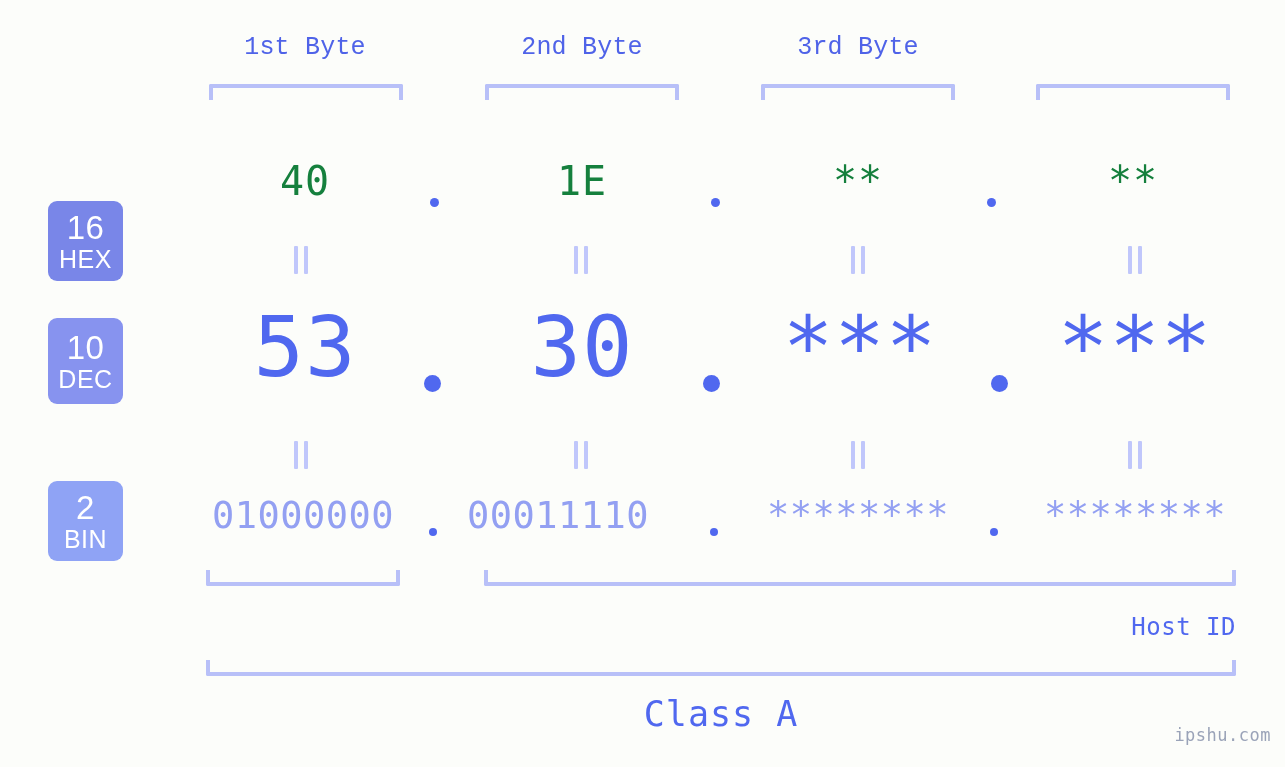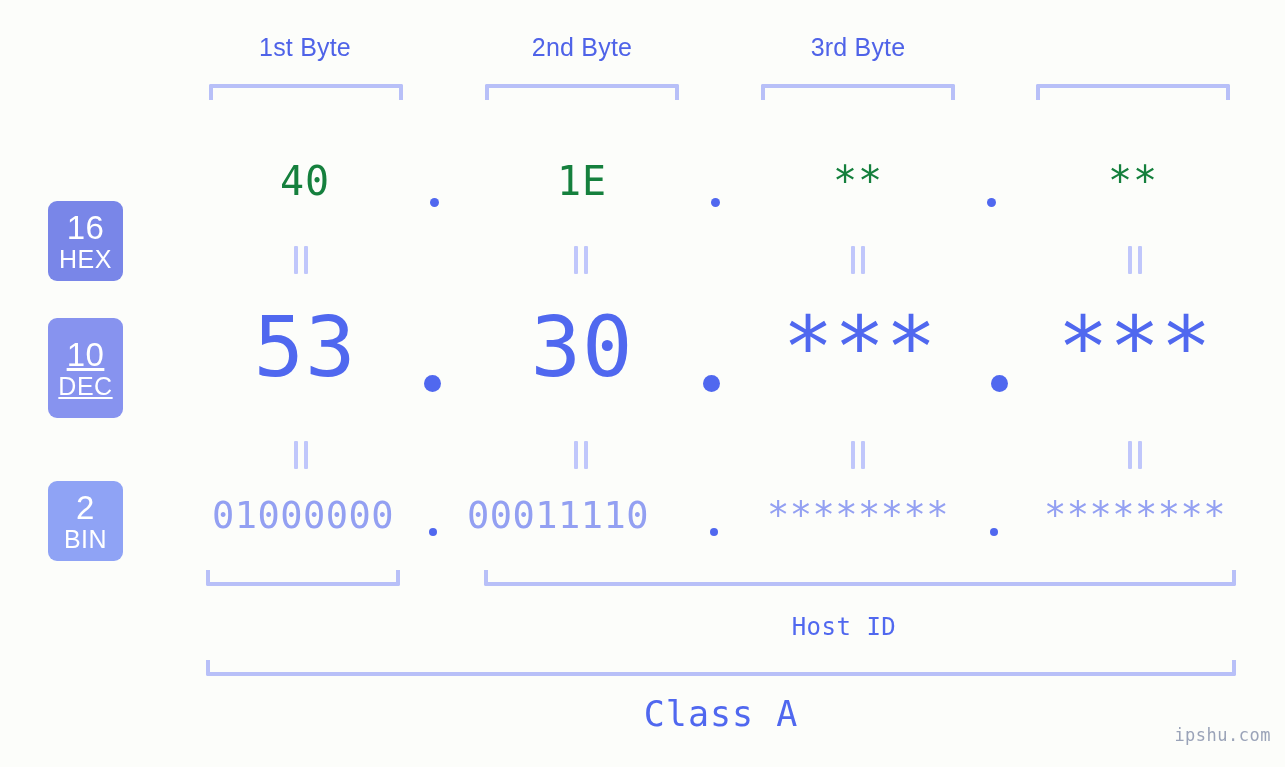--- a/index.html
+++ b/index.html
@@ -21,21 +21,21 @@
     width: 1285px;
     height: 767px;
   }
 
   
   .byte-header {
     position: absolute;
     top: 33px;
     width: 200px;
     text-align: center;
-    font-family: Liberation Sans, sans-serif;
+    font-family: Liberation Mono, monospace;
     font-size: 25px;
     color: #4f63e8;
     letter-spacing: 0.2px;
     white-space: nowrap;
   }
 
   
   .bracket-down {           
     position: absolute;
     border: 4px solid #b8c0f8;
@@ -179,21 +179,21 @@
   <div class="bracket-down" style="left:209px;  top:84px; width:194px;"></div>
   <div class="bracket-down" style="left:485px;  top:84px; width:194px;"></div>
   <div class="bracket-down" style="left:761px;  top:84px; width:194px;"></div>
   <div class="bracket-down" style="left:1036px; top:84px; width:194px;"></div>
 
   <div class="base-badge" style="top:157px; height:80px; background:#7986e8;margin-top:44px;">
     <span class="num">16</span>
     <span class="abbr">HEX</span>
   </div>
 
-  <div class="base-badge" style="top:318px; height:100px; background:#8793ef;text-decoration:underline;">
+  <div class="base-badge" style="top:318px; height:86px; background:#8793ef;">
     <span class="num">10</span>
     <span class="abbr">DEC</span>
   </div>
 
   <div class="base-badge" style="top:481px; height:80px; background:#8fa3f5;">
     <span class="num">2</span>
     <span class="abbr">BIN</span>
   </div>
 
   <div class="row-hex">
@@ -265,20 +265,20 @@
 
     <div class="value-cell stars" style="left:740px; top:494px; width:236px;">********</div>
     <div class="dot bin" style="left:990px; top:528px;"></div>
 
     <div class="value-cell stars" style="left:1017px; top:494px; width:236px;">********</div>
   </div>
 
   <div class="bracket-up" style="left:206px; top:570px; width:194px;"></div>
   <div class="bracket-up" style="left:484px; top:570px; width:752px;"></div>
 
-  <div class="id-label" style="left:468px; top:613px; width:752px;">Host ID</div>
+  <div class="id-label" style="left:484px; top:613px; width:752px;text-align:right;">Host ID</div>
 
   <div class="bracket-up" style="left:206px; top:660px; width:1030px;"></div>
   <div class="class-label" style="left:206px; top:694px; width:1030px;">Class A</div>
 
   <div class="watermark">ipshu.com</div>
 
 </div>
 
 </body></html>

